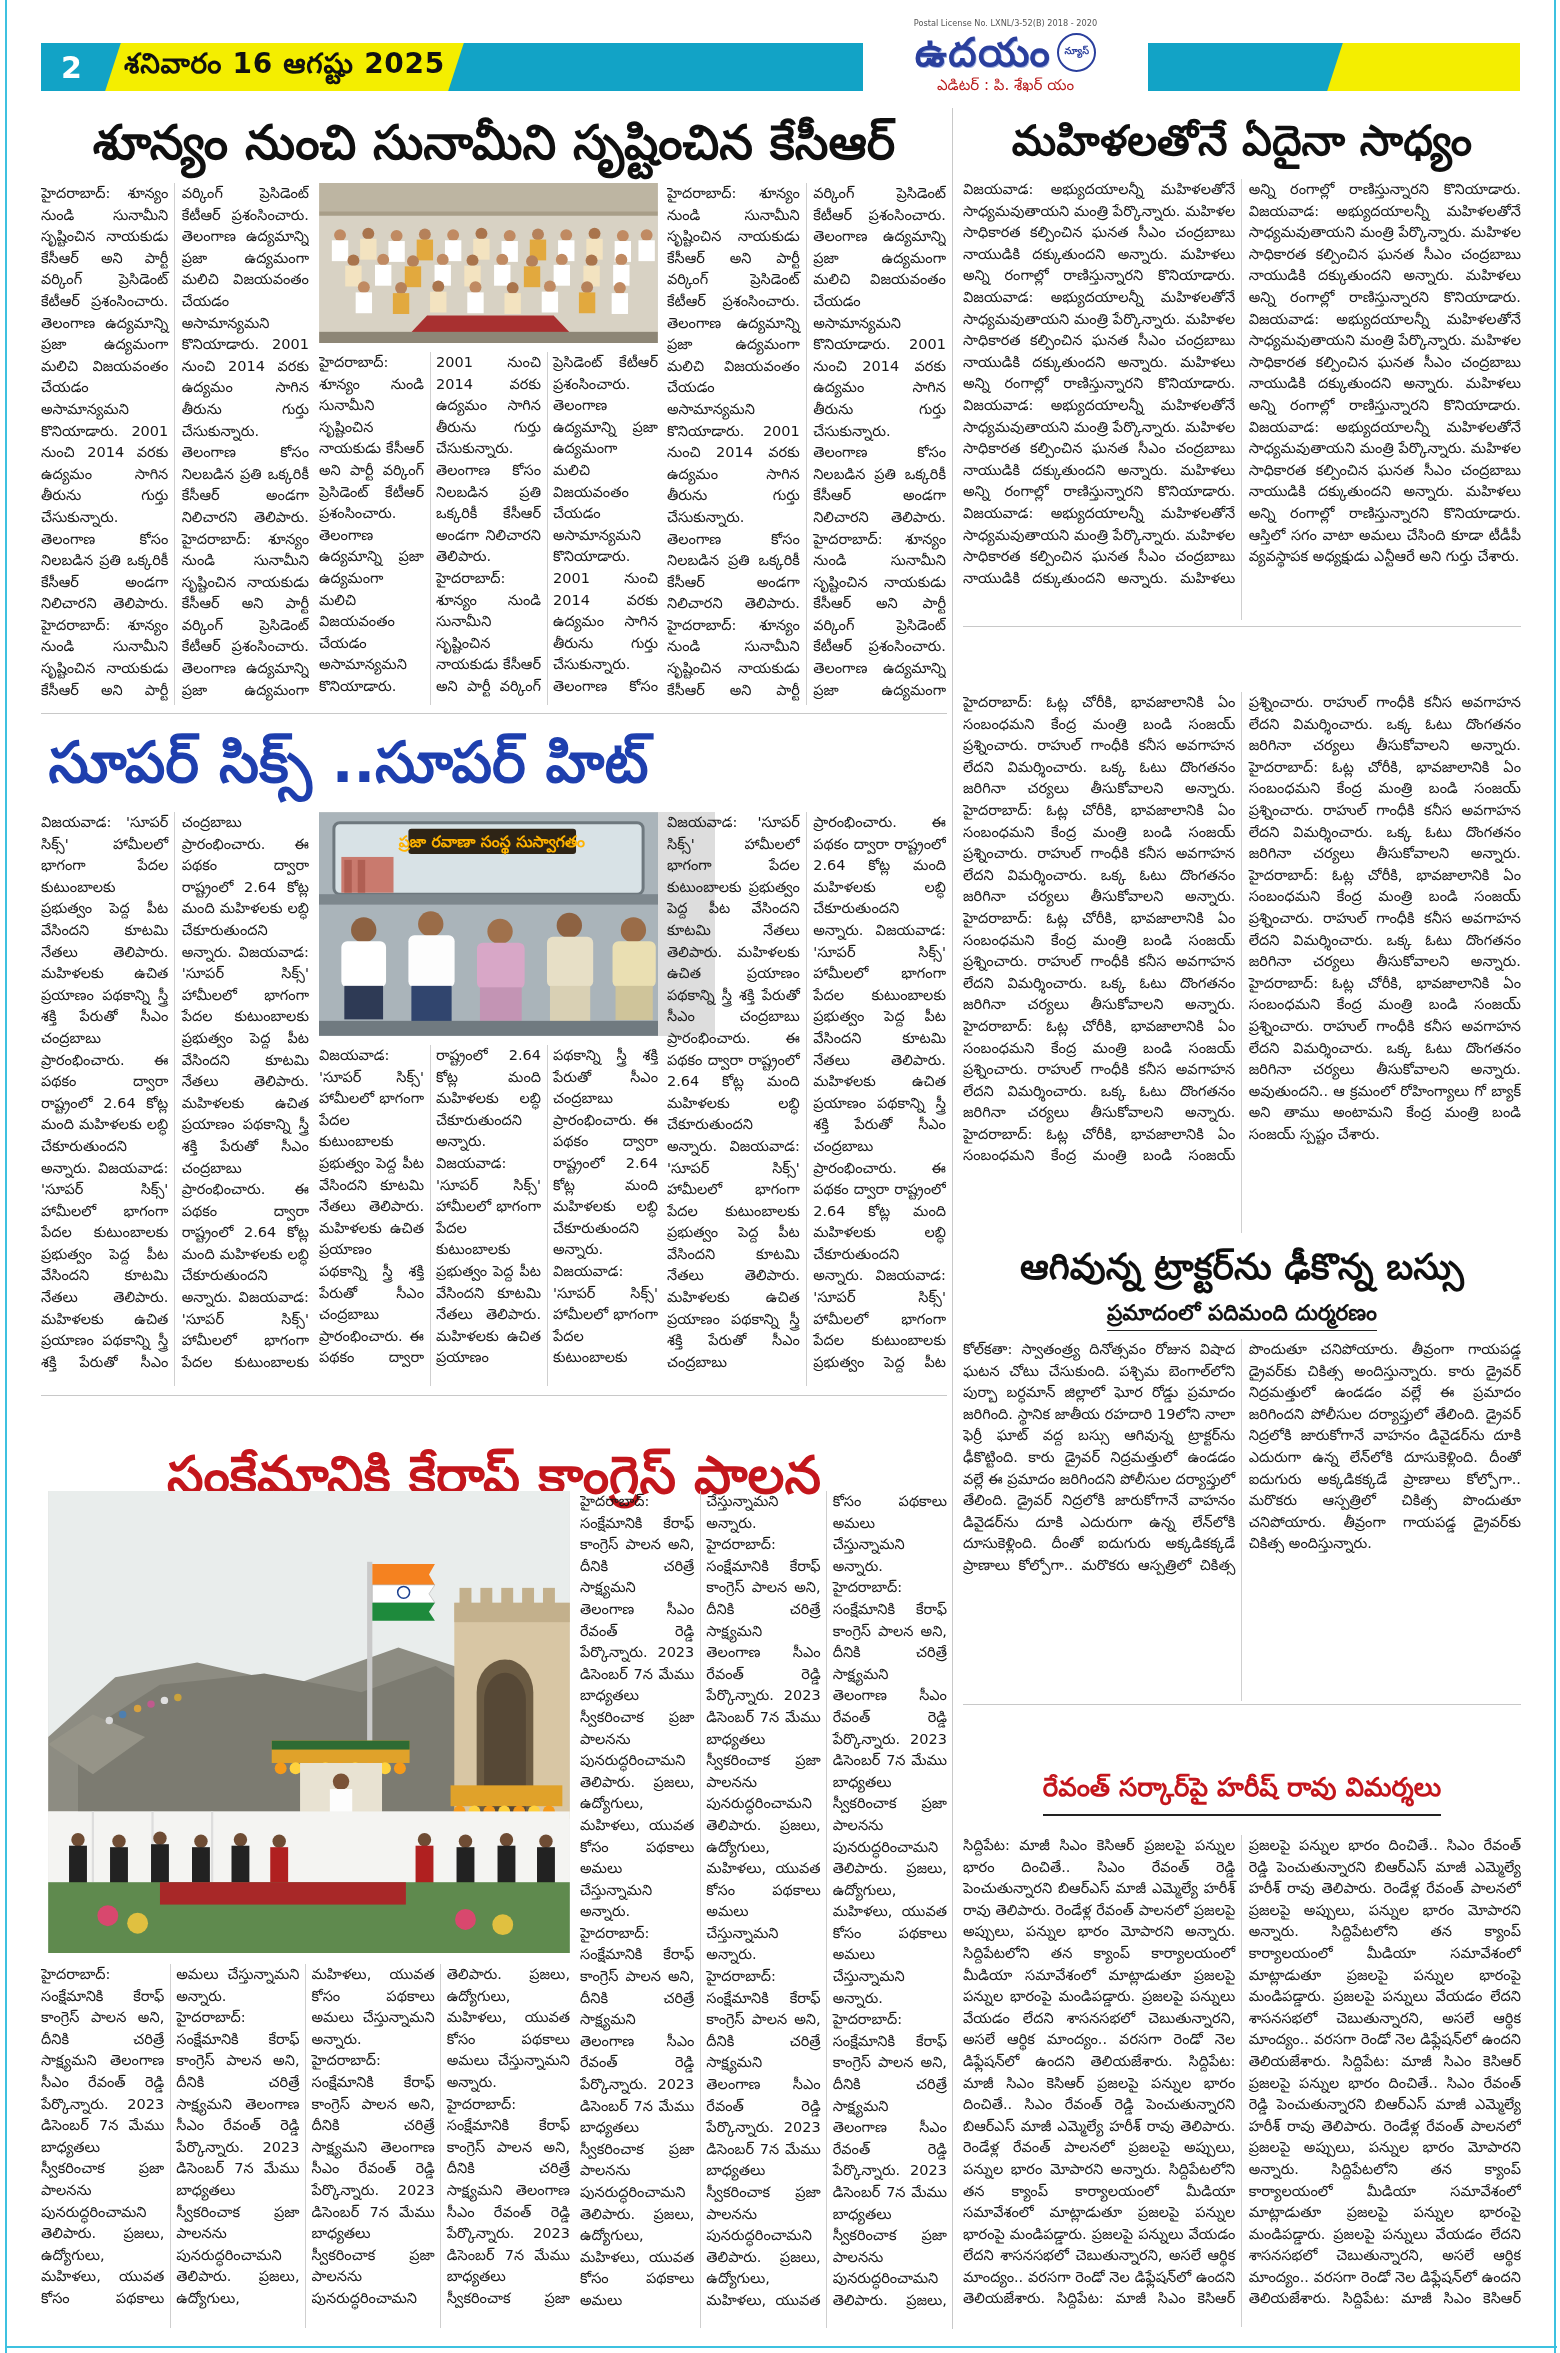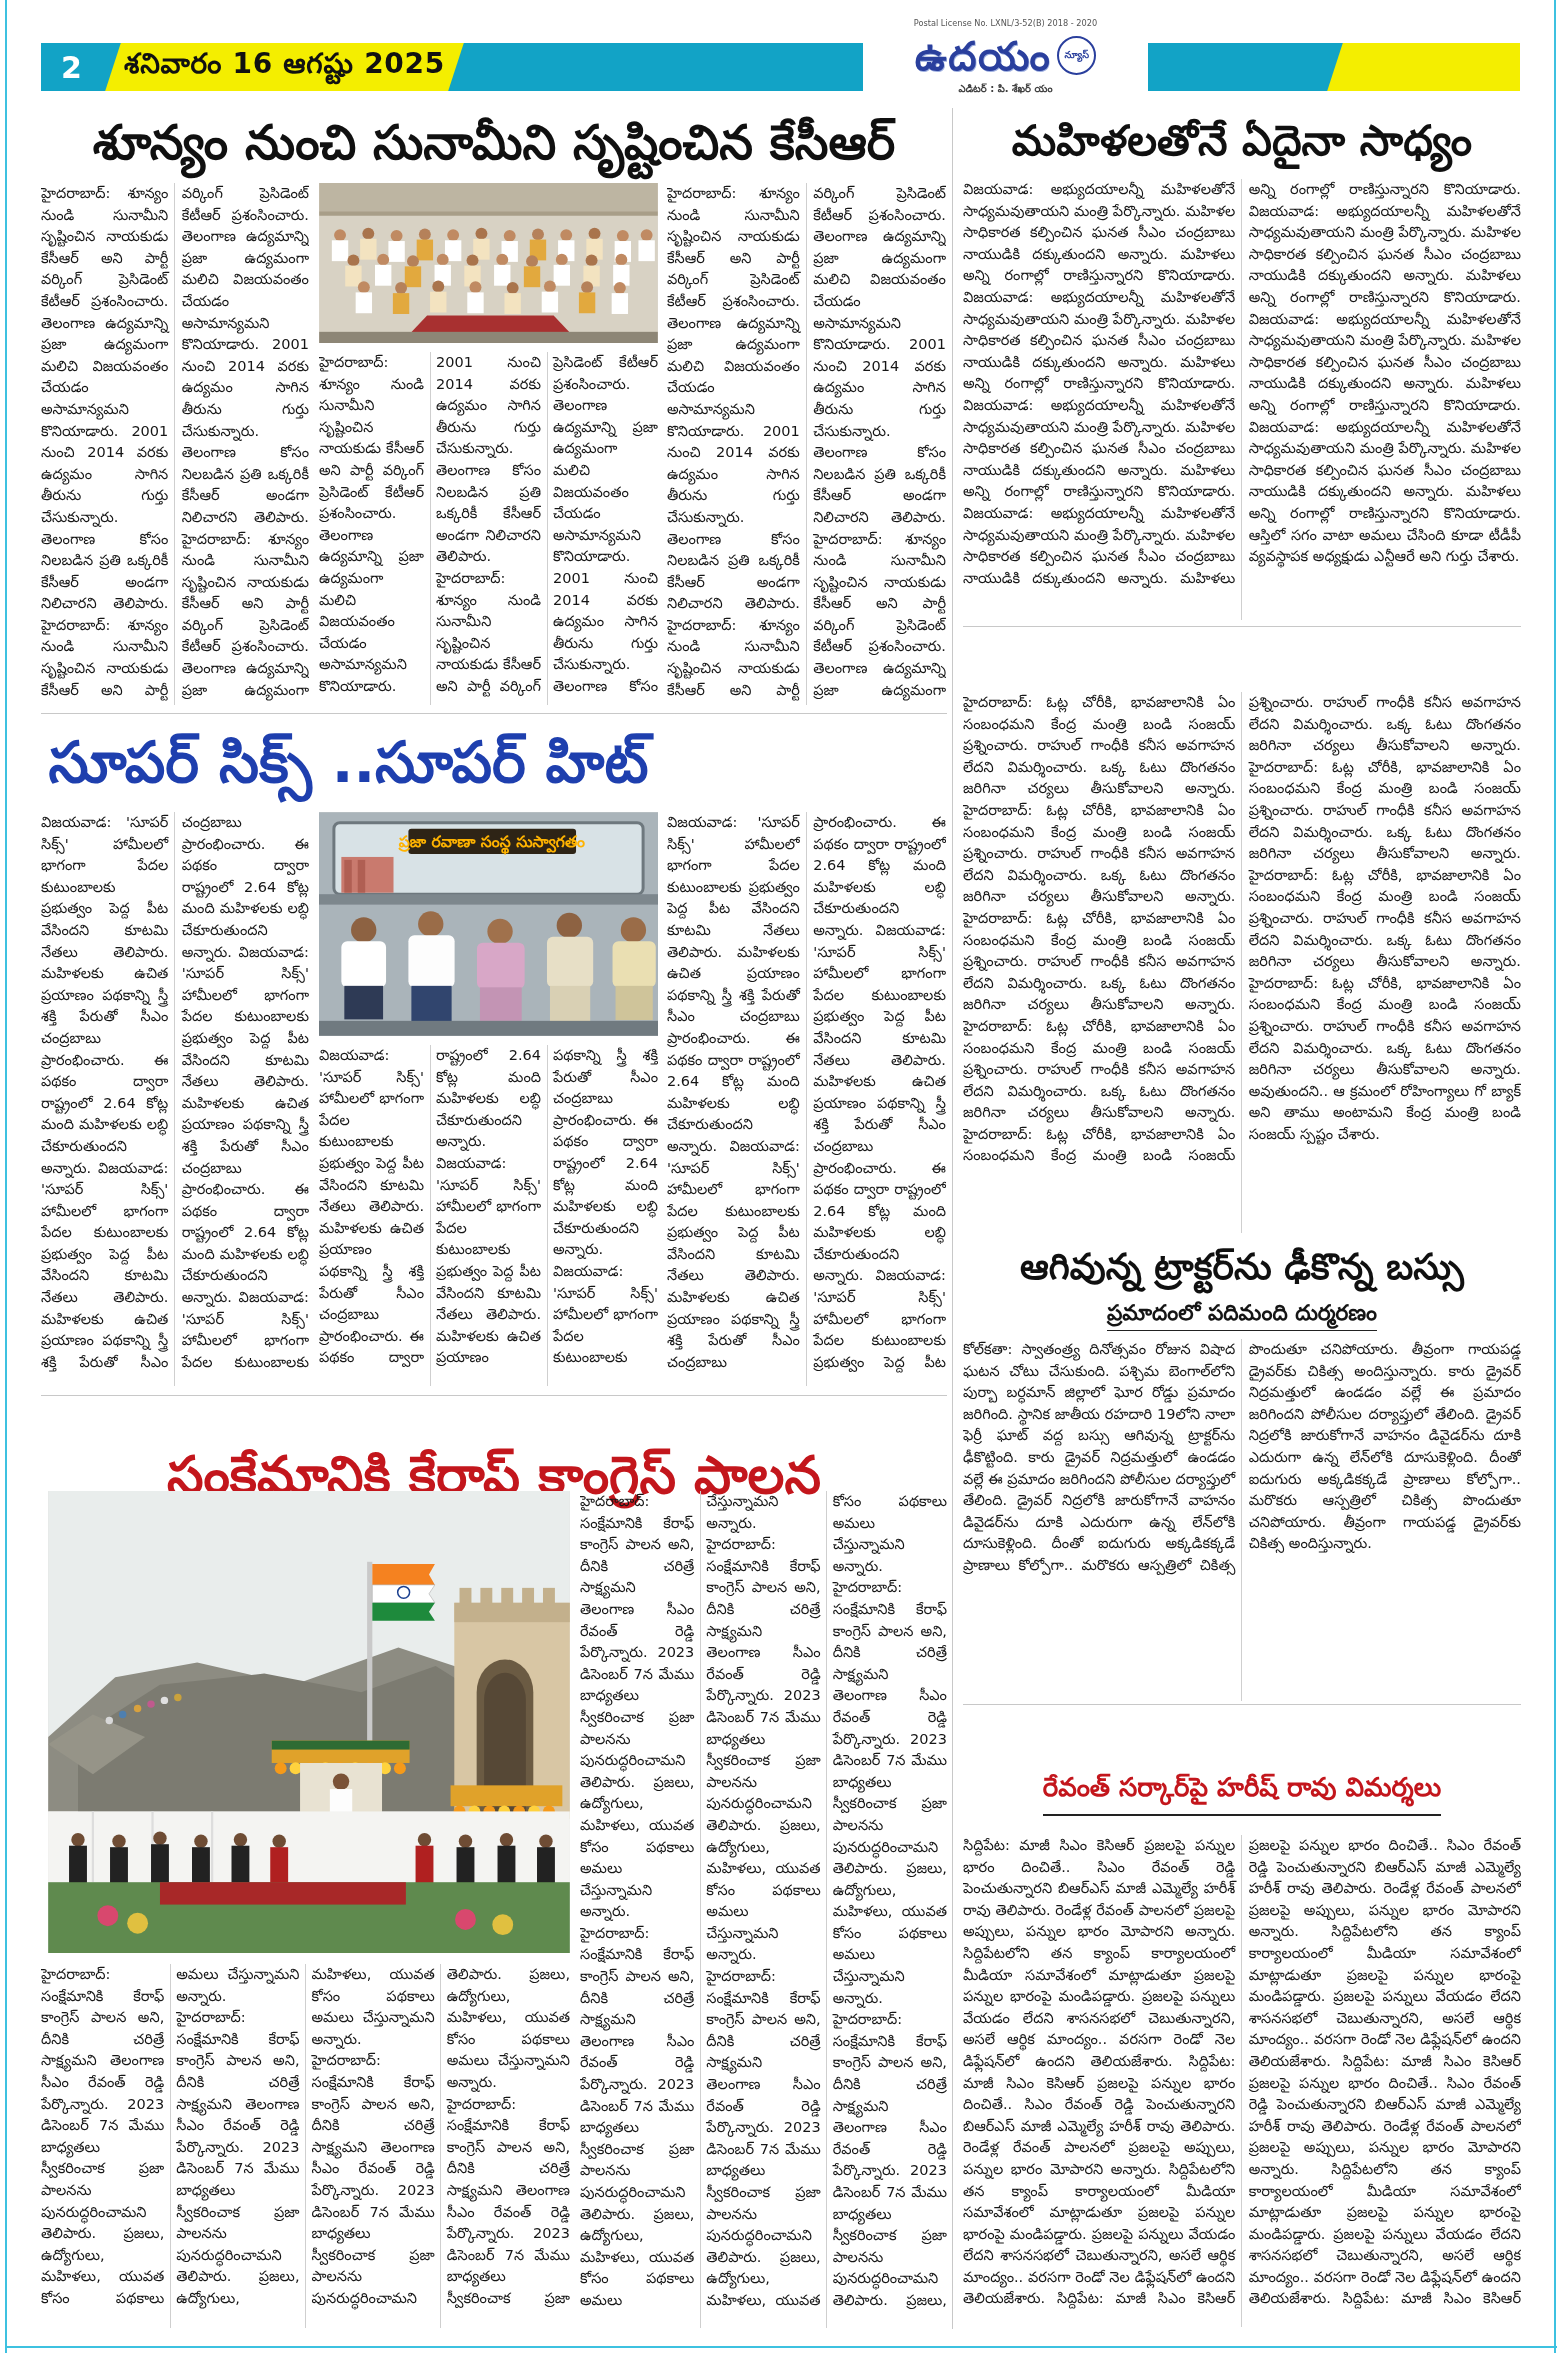--- a/index.html
+++ b/index.html
@@ -14,21 +14,21 @@
   .yseg .inner{transform:skewX(18deg);width:100%;height:100%;display:flex;align-items:center;justify-content:center;}
   .dateline{font-size:28px;font-weight:900;color:#111;letter-spacing:0.7px;}
   .logopanel{position:absolute;left:863px;top:15px;width:285px;height:85px;background:#fff;z-index:3;
              display:flex;flex-direction:column;align-items:center;justify-content:space-between;padding:3px 0;box-sizing:border-box;}
   .postal{font-size:8.2px;color:#555;}
   .logorow{display:flex;align-items:center;gap:6px;}
   .logomain{font-size:40px;line-height:40px;font-weight:900;color:#2a3f9d;letter-spacing:1.5px;
             text-shadow:0.7px 0.7px 0 #9fb0e0;}
   .logobadge{width:39px;height:39px;border:2.2px solid #2a3f9d;border-radius:50%;display:flex;align-items:center;
              justify-content:center;font-size:9.7px;font-weight:800;color:#2a3f9d;box-sizing:border-box;}
-  .editorline{font-size:10px;font-weight:700;color:#404040;}
+  .editorline{font-size:15px;font-weight:400;color:#b91c1c;}
   
   .headline{position:absolute;display:flex;align-items:center;justify-content:center;text-align:center;
             font-weight:900;color:#101010;line-height:1.05;}
   .subhead{position:absolute;display:flex;align-items:flex-start;justify-content:center;font-weight:800;}
   
   .bodyzone{position:absolute;overflow:hidden;font-size:14.5px;line-height:21.6px;text-align:justify;color:#161616;}
   .cols2{column-count:2;column-gap:13.4px;column-rule:0.7px solid #cfcfcf;}
   .cols3{column-count:3;column-gap:12px;column-rule:0.7px solid #cfcfcf;}
   .cols4{column-count:4;column-gap:12px;column-rule:0.7px solid #cfcfcf;}
   .bodyzone p{margin:0;}
@@ -128,21 +128,21 @@
     <p><span>హైదరాబాద్: శూన్యం నుండి సునామీని సృష్టించిన నాయకుడు కేసీఆర్ అని పార్టీ వర్కింగ్ ప్రెసిడెంట్ కేటీఆర్ ప్రశంసించారు. తెలంగాణ ఉద్యమాన్ని ప్రజా ఉద్యమంగా మలిచి విజయవంతం చేయడం అసామాన్యమని కొనియాడారు. 2001 నుంచి 2014 వరకు ఉద్యమం సాగిన తీరును గుర్తు చేసుకున్నారు. తెలంగాణ కోసం నిలబడిన ప్రతి ఒక్కరికీ కేసీఆర్ అండగా నిలిచారని తెలిపారు. హైదరాబాద్: శూన్యం నుండి సునామీని సృష్టించిన నాయకుడు కేసీఆర్ అని పార్టీ వర్కింగ్ ప్రెసిడెంట్ కేటీఆర్ ప్రశంసించారు. తెలంగాణ ఉద్యమాన్ని ప్రజా ఉద్యమంగా మలిచి విజయవంతం చేయడం అసామాన్యమని కొనియాడారు. 2001 నుంచి 2014 వరకు ఉద్యమం సాగిన తీరును గుర్తు చేసుకున్నారు. తెలంగాణ కోసం నిలబడిన ప్రతి ఒక్కరికీ కేసీఆర్ అండగా నిలిచారని తెలిపారు. హైదరాబాద్: శూన్యం నుండి సునామీని సృష్టించిన నాయకుడు కేసీఆర్ అని పార్టీ వర్కింగ్ ప్రెసిడెంట్ కేటీఆర్ ప్రశంసించారు. తెలంగాణ ఉద్యమాన్ని ప్రజా ఉద్యమంగా మలిచి విజయవంతం చేయడం అసామాన్యమని కొనియాడారు. 2001 నుంచి 2014 వరకు ఉద్యమం సాగిన తీరును గుర్తు చేసుకున్నారు. తెలంగాణ కోసం నిలబడిన ప్రతి ఒక్కరికీ కేసీఆర్ అండగా నిలిచారని తెలిపారు. హైదరాబాద్: శూన్యం నుండి సునామీని సృష్టించిన నాయకుడు కేసీఆర్ అని పార్టీ వర్కింగ్ ప్రెసిడెంట్ కేటీఆర్ ప్రశంసించారు. తెలంగాణ ఉద్యమాన్ని ప్రజా ఉద్యమంగా మలిచి విజయవంతం చేయడం అసామాన్యమని కొనియాడారు. 2001 నుంచి 2014 వరకు ఉద్యమం సాగిన తీరును గుర్తు చేసుకున్నారు. తెలంగాణ కోసం నిలబడిన ప్రతి ఒక్కరికీ కేసీఆర్ అండగా నిలిచారని తెలిపారు.</span></p>
   </div>
   <div class="bodyzone cols2" style="left:667px;top:183px;width:279px;height:522px;">
     <p><span>హైదరాబాద్: శూన్యం నుండి సునామీని సృష్టించిన నాయకుడు కేసీఆర్ అని పార్టీ వర్కింగ్ ప్రెసిడెంట్ కేటీఆర్ ప్రశంసించారు. తెలంగాణ ఉద్యమాన్ని ప్రజా ఉద్యమంగా మలిచి విజయవంతం చేయడం అసామాన్యమని కొనియాడారు. 2001 నుంచి 2014 వరకు ఉద్యమం సాగిన తీరును గుర్తు చేసుకున్నారు. తెలంగాణ కోసం నిలబడిన ప్రతి ఒక్కరికీ కేసీఆర్ అండగా నిలిచారని తెలిపారు. హైదరాబాద్: శూన్యం నుండి సునామీని సృష్టించిన నాయకుడు కేసీఆర్ అని పార్టీ వర్కింగ్ ప్రెసిడెంట్ కేటీఆర్ ప్రశంసించారు. తెలంగాణ ఉద్యమాన్ని ప్రజా ఉద్యమంగా మలిచి విజయవంతం చేయడం అసామాన్యమని కొనియాడారు. 2001 నుంచి 2014 వరకు ఉద్యమం సాగిన తీరును గుర్తు చేసుకున్నారు. తెలంగాణ కోసం నిలబడిన ప్రతి ఒక్కరికీ కేసీఆర్ అండగా నిలిచారని తెలిపారు. హైదరాబాద్: శూన్యం నుండి సునామీని సృష్టించిన నాయకుడు కేసీఆర్ అని పార్టీ వర్కింగ్ ప్రెసిడెంట్ కేటీఆర్ ప్రశంసించారు. తెలంగాణ ఉద్యమాన్ని ప్రజా ఉద్యమంగా మలిచి విజయవంతం చేయడం అసామాన్యమని కొనియాడారు. 2001 నుంచి 2014 వరకు ఉద్యమం సాగిన తీరును గుర్తు చేసుకున్నారు. తెలంగాణ కోసం నిలబడిన ప్రతి ఒక్కరికీ కేసీఆర్ అండగా నిలిచారని తెలిపారు. హైదరాబాద్: శూన్యం నుండి సునామీని సృష్టించిన నాయకుడు కేసీఆర్ అని పార్టీ వర్కింగ్ ప్రెసిడెంట్ కేటీఆర్ ప్రశంసించారు. తెలంగాణ ఉద్యమాన్ని ప్రజా ఉద్యమంగా మలిచి విజయవంతం చేయడం అసామాన్యమని కొనియాడారు. 2001 నుంచి 2014 వరకు ఉద్యమం సాగిన తీరును గుర్తు చేసుకున్నారు. తెలంగాణ కోసం నిలబడిన ప్రతి ఒక్కరికీ కేసీఆర్ అండగా నిలిచారని తెలిపారు. హైదరాబాద్: శూన్యం నుండి సునామీని సృష్టించిన నాయకుడు కేసీఆర్ అని పార్టీ వర్కింగ్ ప్రెసిడెంట్ కేటీఆర్ ప్రశంసించారు. తెలంగాణ ఉద్యమాన్ని ప్రజా ఉద్యమంగా మలిచి విజయవంతం చేయడం అసామాన్యమని కొనియాడారు. 2001 నుంచి 2014 వరకు ఉద్యమం సాగిన తీరును గుర్తు చేసుకున్నారు. తెలంగాణ కోసం నిలబడిన ప్రతి ఒక్కరికీ కేసీఆర్ అండగా నిలిచారని తెలిపారు.</span></p>
   </div>
 
   <div class="rule" style="left:41px;top:713px;width:906px;height:0.7px;"></div>
 
   <div class="headline" style="left:41px;top:724px;width:827px;height:78px;font-size:57px;color:#1e3fae;justify-content:flex-start;padding-left:7.5px;">సూపర్ సిక్స్ ..సూపర్ హిట్</div>
 
-  <div class="photo" style="left:319px;top:812px;width:339px;height:224px;">
+  <div class="photo" style="left:319px;top:812px;width:396px;height:224px;">
     <svg width="339" height="224" viewBox="0 0 455 300">
       <rect x="0" y="0" width="455" height="300" fill="#aab4ba"></rect>
       <rect x="20" y="14" width="415" height="96" rx="8" fill="#d8e2e6" stroke="#6e787e" stroke-width="4"></rect>
       <rect x="120" y="22" width="225" height="34" rx="4" fill="#2e2416"></rect>
       <text x="232" y="47" text-anchor="middle" font-size="21" font-weight="bold" fill="#ffb300">ప్రజా రవాణా సంస్థ సుస్వాగతం</text>
       <rect x="30" y="60" width="70" height="48" fill="#c97a6e"></rect>
       <rect x="34" y="64" width="10" height="44" fill="#b05f53"></rect>
         <rect x="52" y="64" width="10" height="44" fill="#b05f53"></rect>
       <rect x="0" y="110" width="455" height="14" fill="#7d878d"></rect>
       <g>

